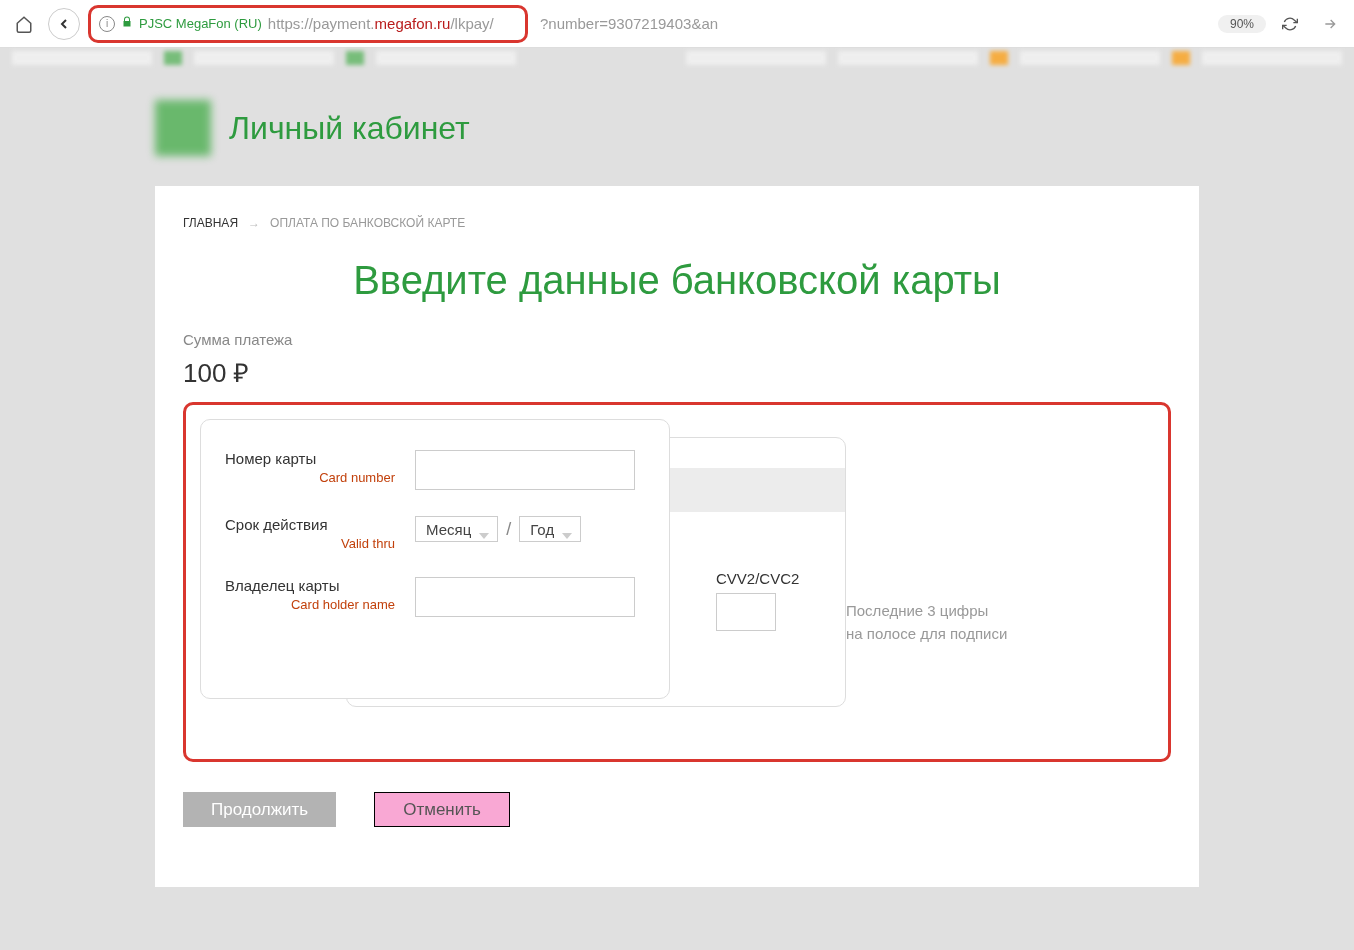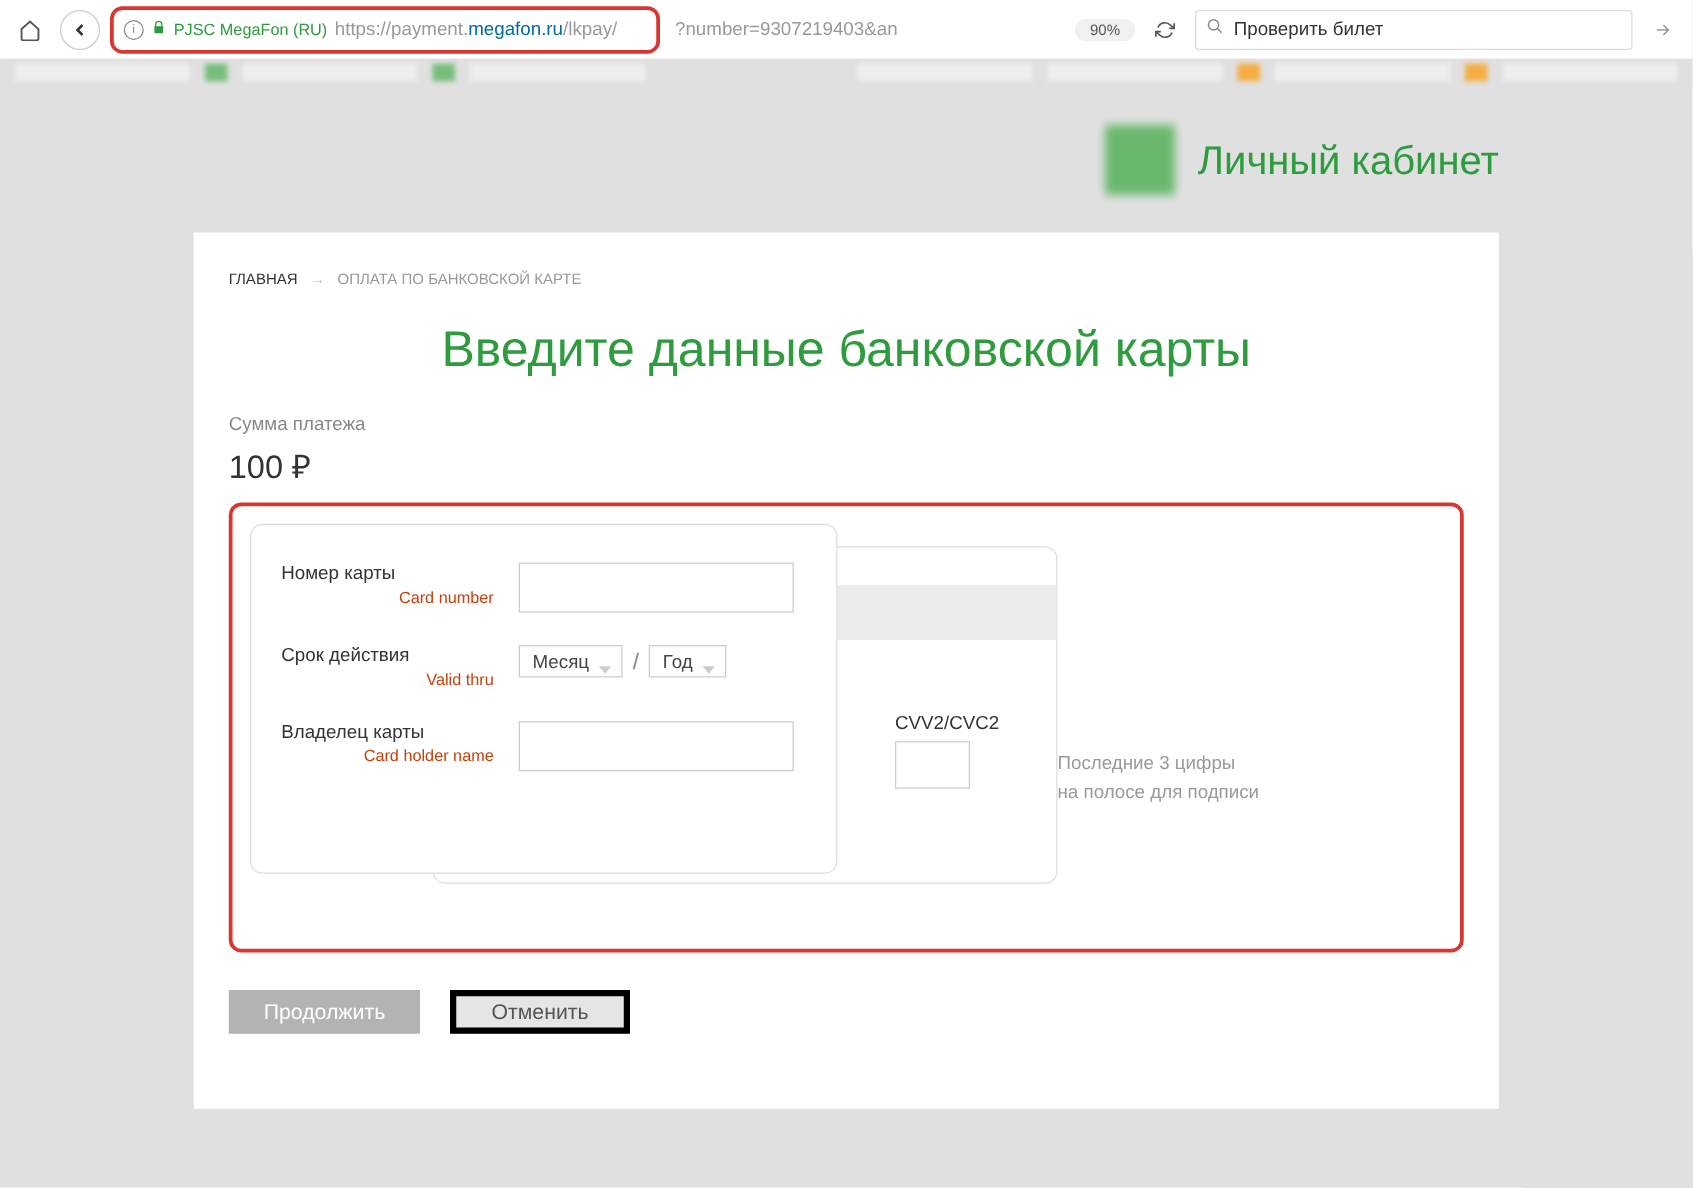--- a/index.html
+++ b/index.html
@@ -44,21 +44,21 @@
 .info-icon {
   width: 16px; height: 16px;
   border: 1px solid #888;
   border-radius: 50%;
   display: flex; align-items: center; justify-content: center;
   font-size: 10px; color: #888;
 }
 .lock-icon { color: #2e9b3f; font-size: 14px; }
 .cert-name { color: #2e9b3f; font-size: 13px; }
 .url-text { color: #999; font-size: 15px; }
-.url-bold { color: #0369a1; }
+.url-bold { color: #b91c1c; }
 .url-rest {
   color: #999; font-size: 15px;
   flex: 1;
   padding: 0 4px;
 }
 .zoom-badge {
   background: #f0f0f0;
   border-radius: 12px;
   padding: 2px 12px;
   font-size: 12px;
@@ -98,21 +98,20 @@
 
 
 .page-wrap {
   padding: 30px 155px 0;
 }
 .header {
   display: flex;
   align-items: center;
   gap: 18px;
   margin-bottom: 30px;
-  justify-content: flex-end;
 }
 .logo-blur {
   width: 56px; height: 56px;
   background: #4caf50;
   filter: blur(4px);
   opacity: 0.8;
 }
 .header-title {
   color: #2e9b3f;
   font-size: 32px;
@@ -267,23 +266,24 @@
   padding: 0 28px;
   font-size: 17px;
   border: none;
   cursor: pointer;
 }
 .btn-primary {
   background: #b3b3b3;
   color: #fff;
 }
 .btn-secondary {
-  background: #e5e5e5;
+  background: #f9a8d4;
   color: #555;
-  border: 5px solid #000000;
+  border: 1px solid #000000;
+  margin-left: 14px;
 }
 </style>
 </head>
 <body>
 
 <div class="browser-bar">
   <div class="home-icon">
     <svg width="18" height="18" viewBox="0 0 24 24" fill="none" stroke="#555" stroke-width="2">
         <path d="M3 11l9-8 9 8v10a2 2 0 01-2 2H5a2 2 0 01-2-2z"></path>
       </svg>
@@ -305,29 +305,20 @@
       <span class="url-text">https://payment.</span><span class="url-text url-bold">megafon.ru</span><span class="url-text">/lkpay/</span>
     </span>
   </div>
   <span class="url-rest">?number=9307219403&amp;an</span>
   <span class="zoom-badge">90%</span>
   <div class="reload-btn">
     <svg width="16" height="16" viewBox="0 0 24 24" fill="none" stroke="#555" stroke-width="2">
         <path d="M23 4v6h-6M1 20v-6h6"></path>
         <path d="M3.5 9a9 9 0 0114.8-3L23 10M1 14l4.7 4a9 9 0 0014.8-3"></path>
       </svg>
-  </div>
-  <div class="search-box">
-    <span class="search-icon">
-      <svg width="14" height="14" viewBox="0 0 24 24" fill="none" stroke="#888" stroke-width="2">
-          <circle cx="10" cy="10" r="7"></circle>
-          <path d="M21 21l-6-6"></path>
-        </svg>
-    </span>
-    <span class="search-text">Проверить билет</span>
   </div>
   <div class="go-btn">
     <svg width="16" height="16" viewBox="0 0 24 24" fill="none" stroke="#999" stroke-width="2">
         <path d="M5 12h14M13 6l6 6-6 6"></path>
       </svg>
   </div>
 </div>
 
 <div class="tab-strip">
   <div class="tab-blur tb1"></div>

